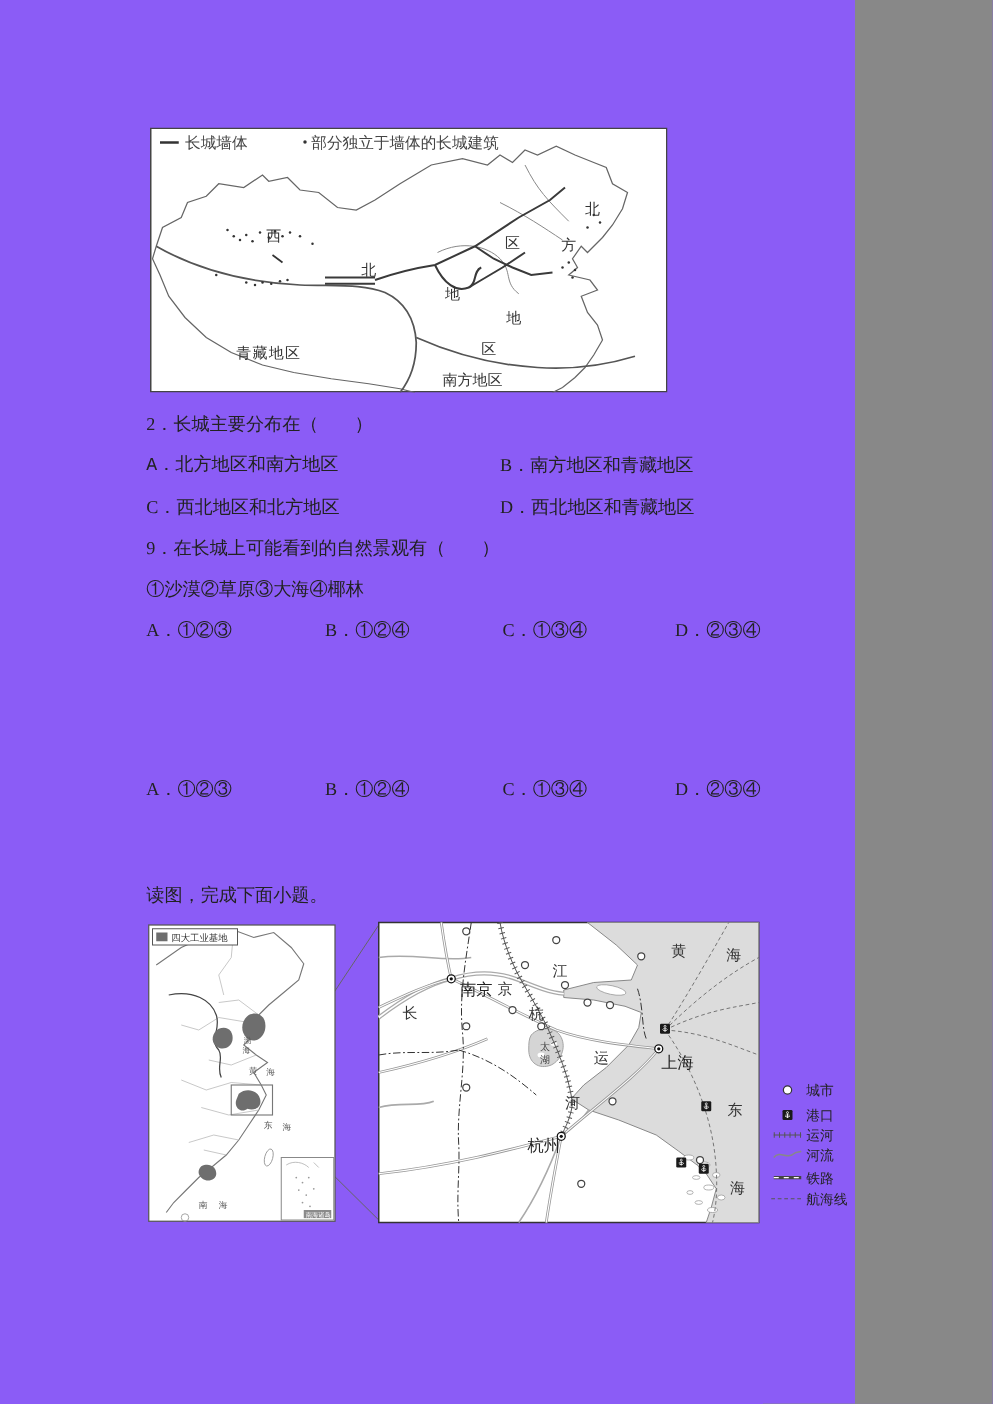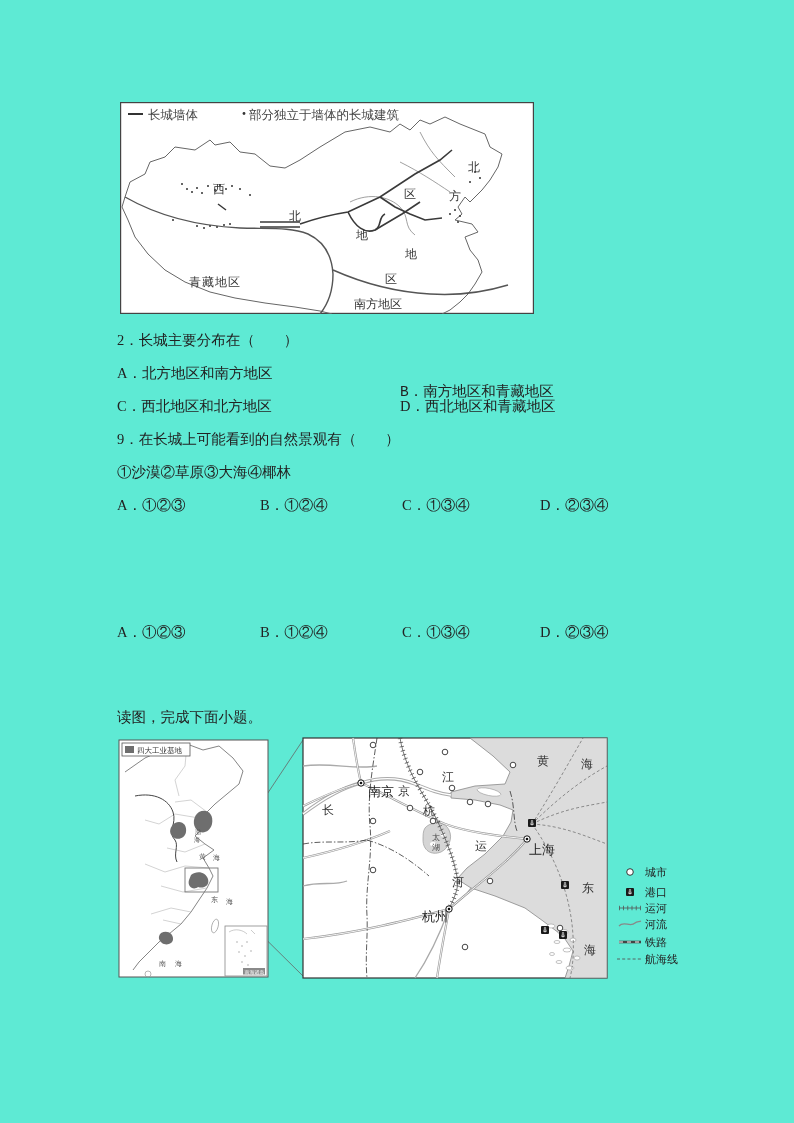--- a/index.html
+++ b/index.html
@@ -1,16 +1,16 @@
 <!DOCTYPE html>
 <html><head>
 <meta charset="utf-8">
 <style>
   html,body{margin:0;padding:0;background:#888;}
-  .page{position:relative;width:794px;height:1123px;background:#5eead4;overflow:hidden;
+  .page{position:relative;width:684px;height:1123px;background:#8b5cf6;overflow:hidden;
         font-family:"Liberation Serif","DejaVu Serif",serif;color:#222;}
   .abs{position:absolute;}
   .t{font-size:14.5px;line-height:1.15;white-space:nowrap;color:#222;}
   svg text{fill:#333;font-family:"Liberation Serif","DejaVu Serif",serif;}
   .mlab{font-size:12.5px;fill:#444;}
   .clab{font-size:12px;fill:#333;}
   .slab{font-size:7px;fill:#555;letter-spacing:1px;}
   .leg{font-size:11px;fill:#222;}
 </style>
 </head>
@@ -90,22 +90,22 @@
       <text x="335" y="98" class="clab">方</text>
       <text x="242" y="137" class="clab">地</text>
       <text x="291" y="156" class="clab">地</text>
       <text x="271" y="181" class="clab">区</text>
       <text x="95" y="184" class="clab" style="letter-spacing:1px">青藏地区</text>
       <text x="258" y="206" class="clab">南方地区</text>
     </g>
   </svg>
 
   <div class="abs t" style="left:117px;top:332px;">2．长城主要分布在（　　）</div>
-  <div class="abs t" style="left:117px;top:365px;">A．北方地区和南方地区</div>
-  <div class="abs t" style="left:400px;top:384px;font-family:Liberation Mono, monospace;">B．南方地区和青藏地区</div>
+  <div class="abs t" style="left:117px;top:365px;font-family:Liberation Mono, monospace;">A．北方地区和南方地区</div>
+  <div class="abs t" style="left:400px;top:365px;">B．南方地区和青藏地区</div>
   <div class="abs t" style="left:117px;top:398px;">C．西北地区和北方地区</div>
   <div class="abs t" style="left:400px;top:398px;">D．西北地区和青藏地区</div>
 
   <div class="abs t" style="left:117px;top:431px;">9．在长城上可能看到的自然景观有（　　）</div>
   <div class="abs t" style="left:117px;top:464px;">①沙漠②草原③大海④椰林</div>
   <div class="abs t" style="left:117px;top:497px;">A．①②③</div>
   <div class="abs t" style="left:260px;top:497px;">B．①②④</div>
   <div class="abs t" style="left:402px;top:497px;">C．①③④</div>
   <div class="abs t" style="left:540px;top:497px;">D．②③④</div>
 

